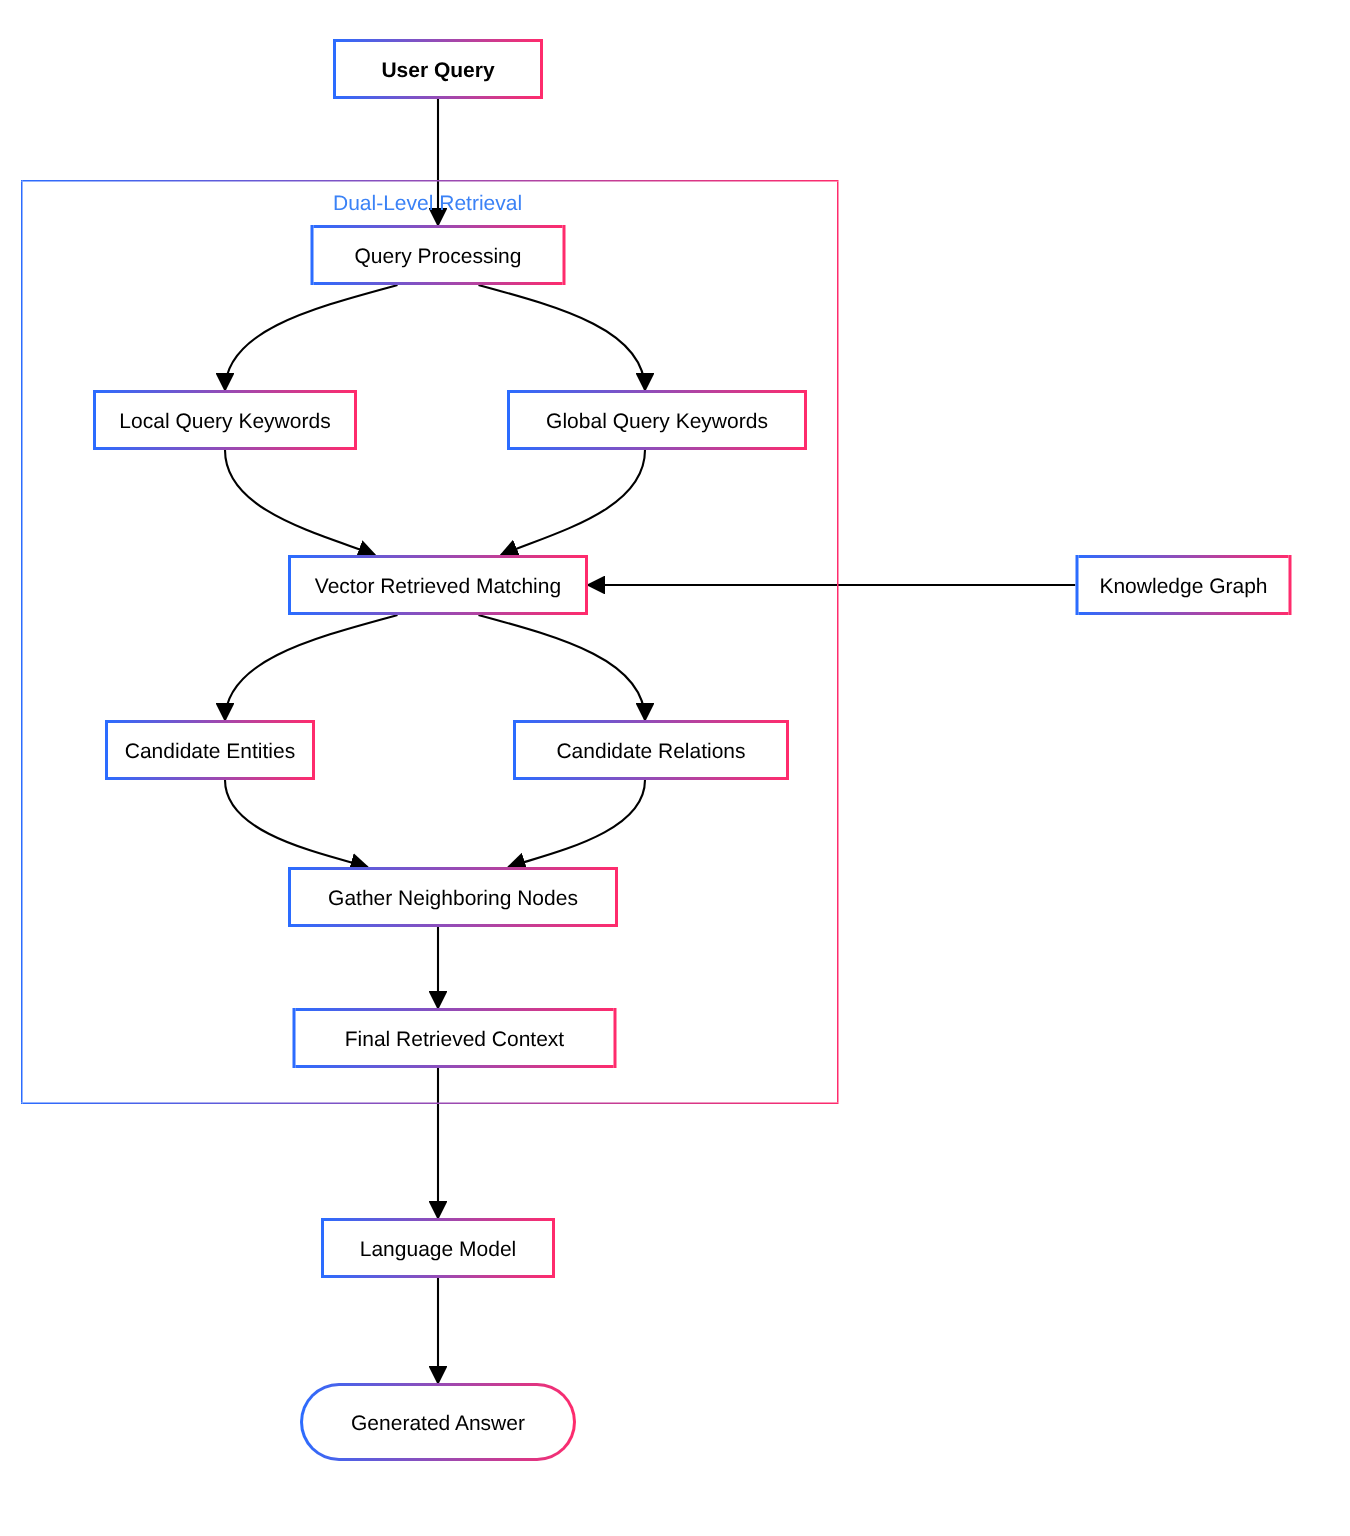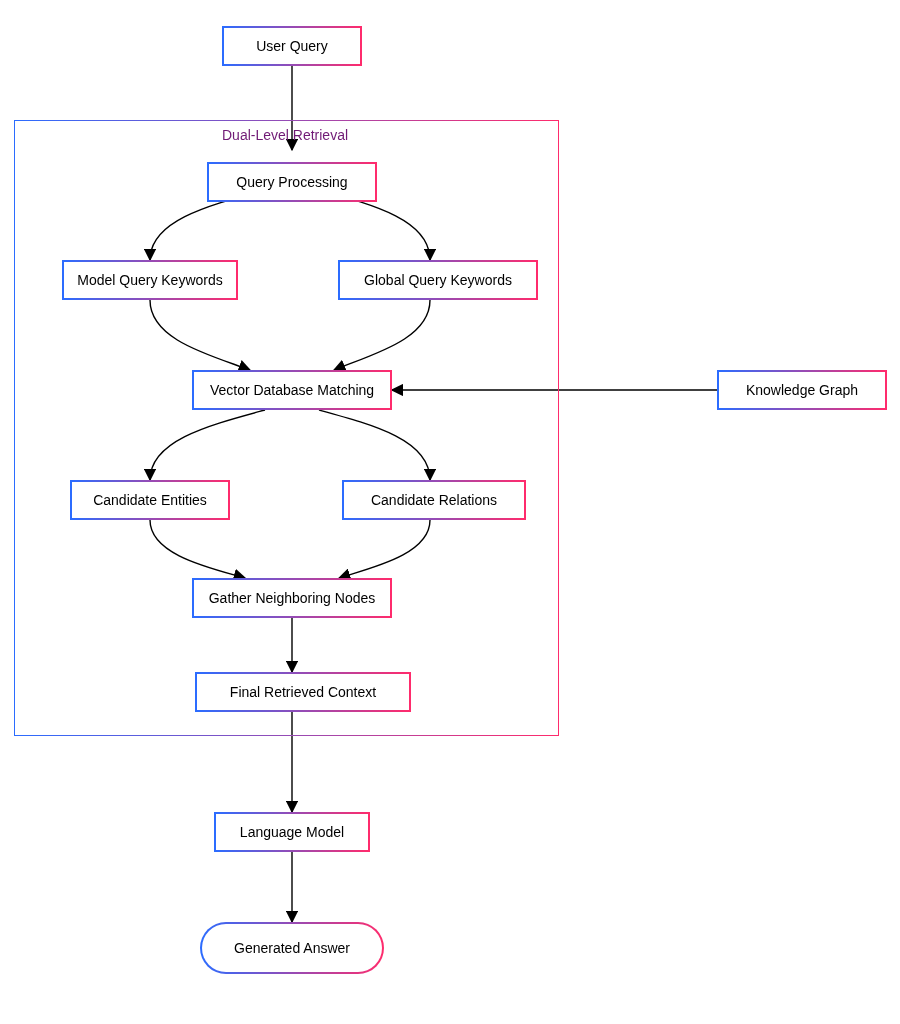--- a/index.html
+++ b/index.html
@@ -50,21 +50,21 @@
   .container-box {
     position: absolute;
     box-sizing: border-box;
     border: 1px solid;
     border-image: linear-gradient(90deg, #2b6cff 0%, #ff2b6c 100%) 1;
     background: transparent;
   }
   .container-label {
     position: absolute;
     font-size: 14px;
-    color: #701a75;
+    color: #3b82f6;
   }
 </style>
 </head>
 <body>
 
 <div class="canvas">
 
   <svg class="edges" viewBox="0 0 900 1024">
     <defs>
       <marker id="arrow" viewBox="0 0 10 10" refX="9" refY="5" markerWidth="9" markerHeight="9" orient="auto-start-reverse">
@@ -97,37 +97,37 @@
 
       <path d="M 292 712 L 292 812"></path>
 
       <path d="M 292 852 L 292 922"></path>
     </g>
   </svg>
 
   <div class="container-box" style="left:14px; top:120px; width:545px; height:616px;"></div>
   <div class="container-label" style="left:222px; top:127px;">Dual-Level Retrieval</div>
 
-  <div class="node grad-border" style="left:222px; top:26px; width:140px; height:40px;">User Query</div>
+  <div class="node grad-border" style="left:222px; top:26px; width:140px; height:40px;font-weight:bold;">User Query</div>
 
-  <div class="node grad-border" style="left:207px; top:150px; width:170px; height:40px;margin-top:12px;">Query Processing</div>
+  <div class="node grad-border" style="left:207px; top:150px; width:170px; height:40px;">Query Processing</div>
 
-  <div class="node grad-border" style="left:62px; top:260px; width:176px; height:40px;">Model Query Keywords</div>
+  <div class="node grad-border" style="left:62px; top:260px; width:176px; height:40px;">Local Query Keywords</div>
 
   <div class="node grad-border" style="left:338px; top:260px; width:200px; height:40px;">Global Query Keywords</div>
 
-  <div class="node grad-border" style="left:192px; top:370px; width:200px; height:40px;">Vector Database Matching</div>
+  <div class="node grad-border" style="left:192px; top:370px; width:200px; height:40px;">Vector Retrieved Matching</div>
 
-  <div class="node grad-border" style="left:717px; top:370px; width:170px; height:40px;">Knowledge Graph</div>
+  <div class="node grad-border" style="left:717px; top:370px; width:144px; height:40px;">Knowledge Graph</div>
 
-  <div class="node grad-border" style="left:70px; top:480px; width:160px; height:40px;">Candidate Entities</div>
+  <div class="node grad-border" style="left:70px; top:480px; width:140px; height:40px;">Candidate Entities</div>
 
   <div class="node grad-border" style="left:342px; top:480px; width:184px; height:40px;">Candidate Relations</div>
 
-  <div class="node grad-border" style="left:192px; top:578px; width:200px; height:40px;">Gather Neighboring Nodes</div>
+  <div class="node grad-border" style="left:192px; top:578px; width:220px; height:40px;">Gather Neighboring Nodes</div>
 
   <div class="node grad-border" style="left:195px; top:672px; width:216px; height:40px;">Final Retrieved Context</div>
 
   <div class="node grad-border" style="left:214px; top:812px; width:156px; height:40px;">Language Model</div>
 
   <div class="node pill" style="left:200px; top:922px; width:184px; height:52px;">Generated Answer</div>
 
 </div>
 
 </body></html>

